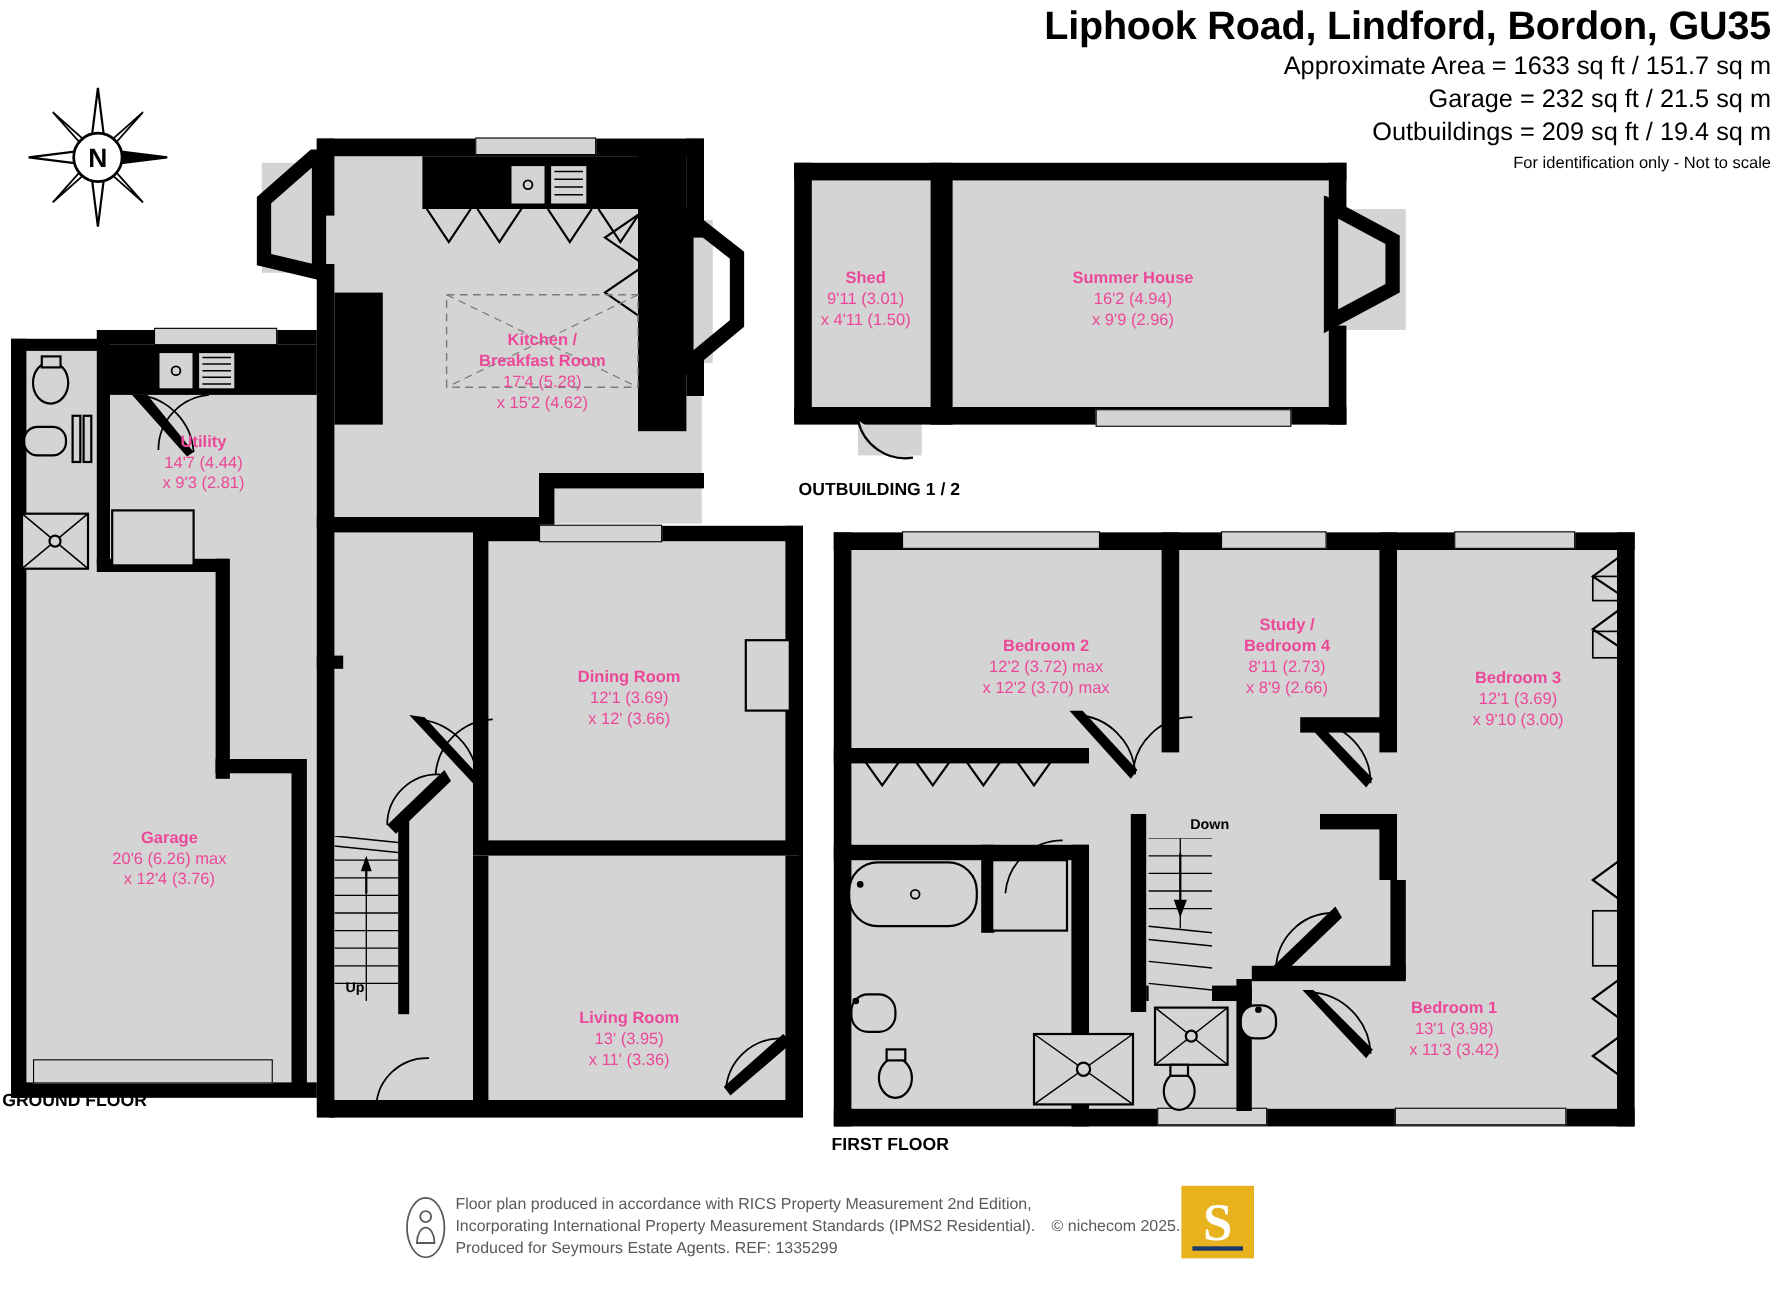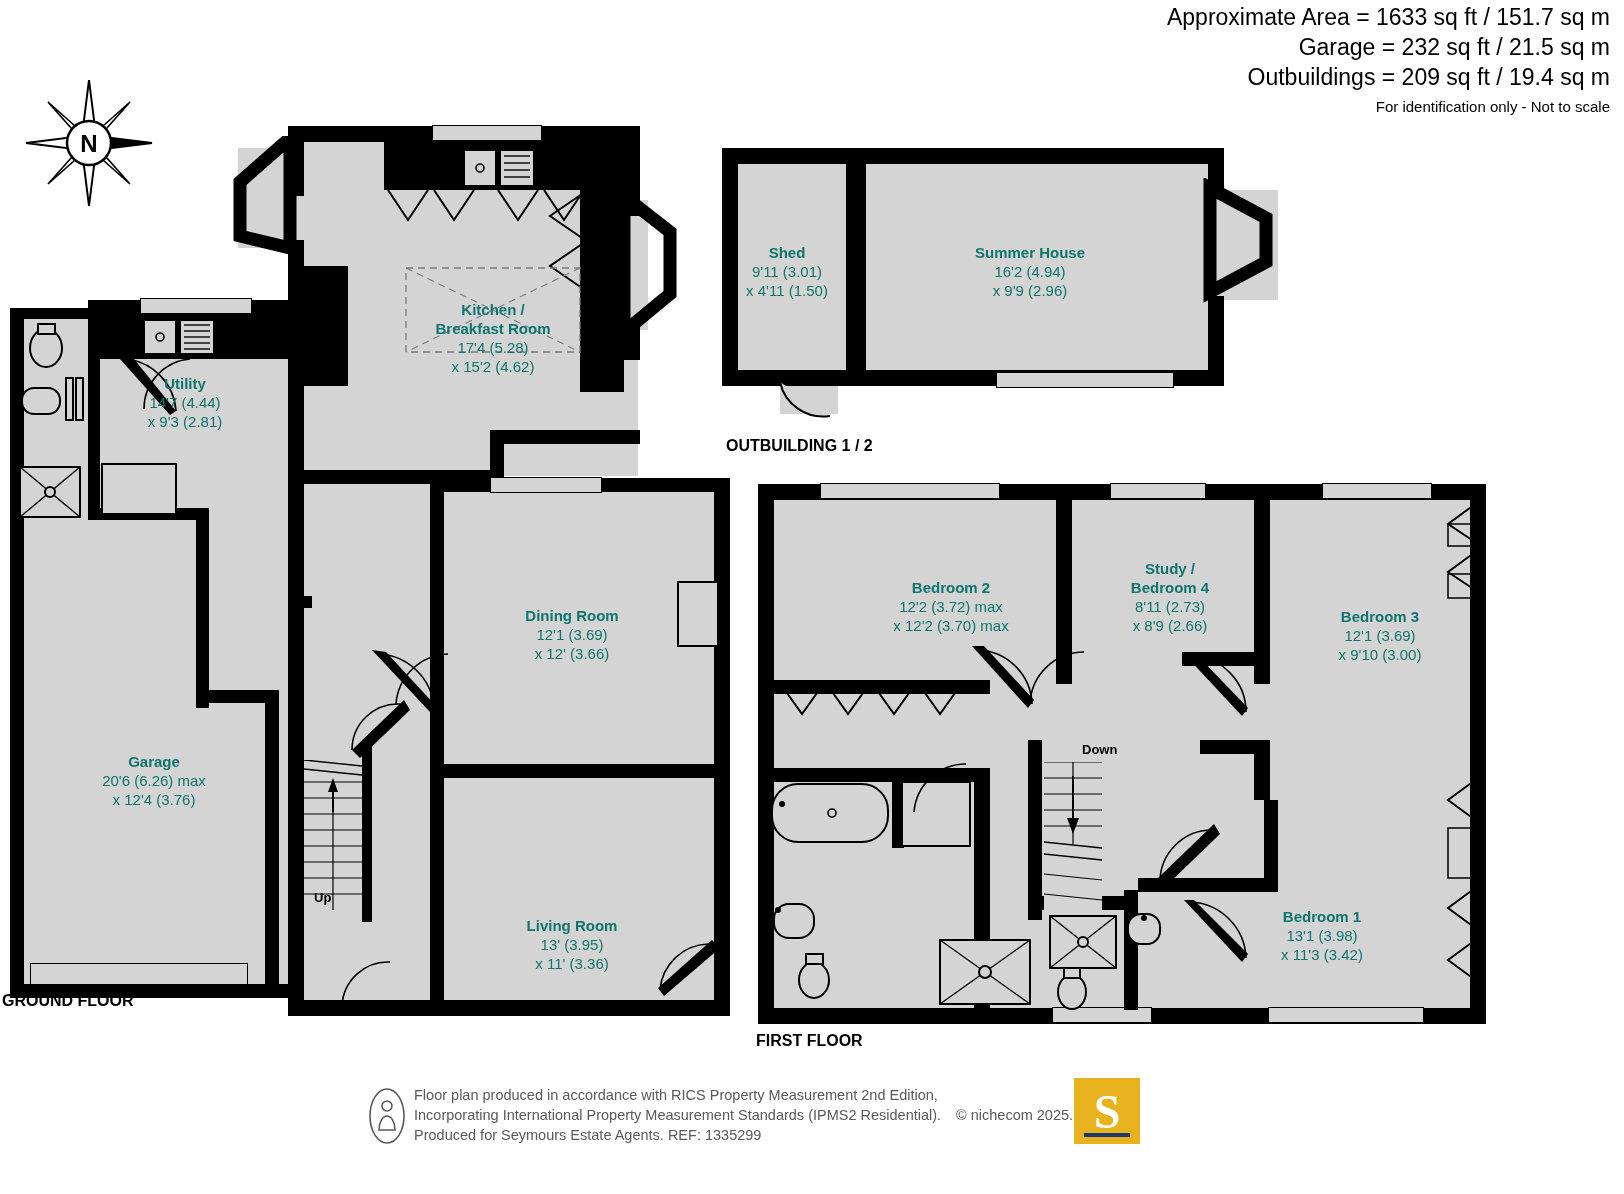--- a/index.html
+++ b/index.html
@@ -60,21 +60,21 @@
   .win {
     position: absolute;
     background: #d4d4d4;
     border: 1.6px solid #000;
   }
 
   
   .room-label {
     position: absolute;
     text-align: center;
-    color: #0f766e;
+    color: #ec4899;
     line-height: 18px;
     white-space: nowrap;
   }
   .room-label .rn {
     font-size: 15px;
     font-weight: bold;
     display: block;
     line-height: 19px;
   }
   .room-label .rd {
@@ -122,20 +122,21 @@
     position: absolute; left: 10px; bottom: 7px; width: 46px; height: 4px; background: #1b3a6b;
   }
   svg { display: block; }
 </style>
 </head>
 <body>
 
 <div id="page">
 
   <div id="header">
+    <div id="plan-title">Liphook Road, Lindford, Bordon, GU35</div>
     <div class="area-line">Approximate Area = 1633 sq ft / 151.7 sq m</div>
     <div class="area-line">Garage = 232 sq ft / 21.5 sq m</div>
     <div class="area-line">Outbuildings = 209 sq ft / 19.4 sq m</div>
     <div id="not-to-scale">For identification only - Not to scale</div>
   </div>
 
   <div id="compass">
     <svg width="130" height="130" viewBox="0 0 130 130">
 
       <polygon points="65,2 72,58 65,66 58,58" fill="#ffffff" stroke="#000" stroke-width="2"></polygon>
@@ -322,21 +323,21 @@
 
     <div class="stair-caption" style="left:314px; top:890px;">Up</div>
 
     <div class="room-label" style="left:403px; top:300px; width:180px;">
       <span class="rn">Kitchen /</span>
       <span class="rn">Breakfast Room</span>
       <span class="rd">17'4 (5.28)</span>
       <span class="rd">x 15'2 (4.62)</span>
     </div>
 
-    <div class="room-label" style="left:105px; top:374px; width:160px;">
+    <div class="room-label" style="left:105px; top:392px; width:160px;">
       <span class="rn">Utility</span>
       <span class="rd">14'7 (4.44)</span>
       <span class="rd">x 9'3 (2.81)</span>
     </div>
 
     <div class="room-label" style="left:64px; top:752px; width:180px;">
       <span class="rn">Garage</span>
       <span class="rd">20'6 (6.26) max</span>
       <span class="rd">x 12'4 (3.76)</span>
     </div>

